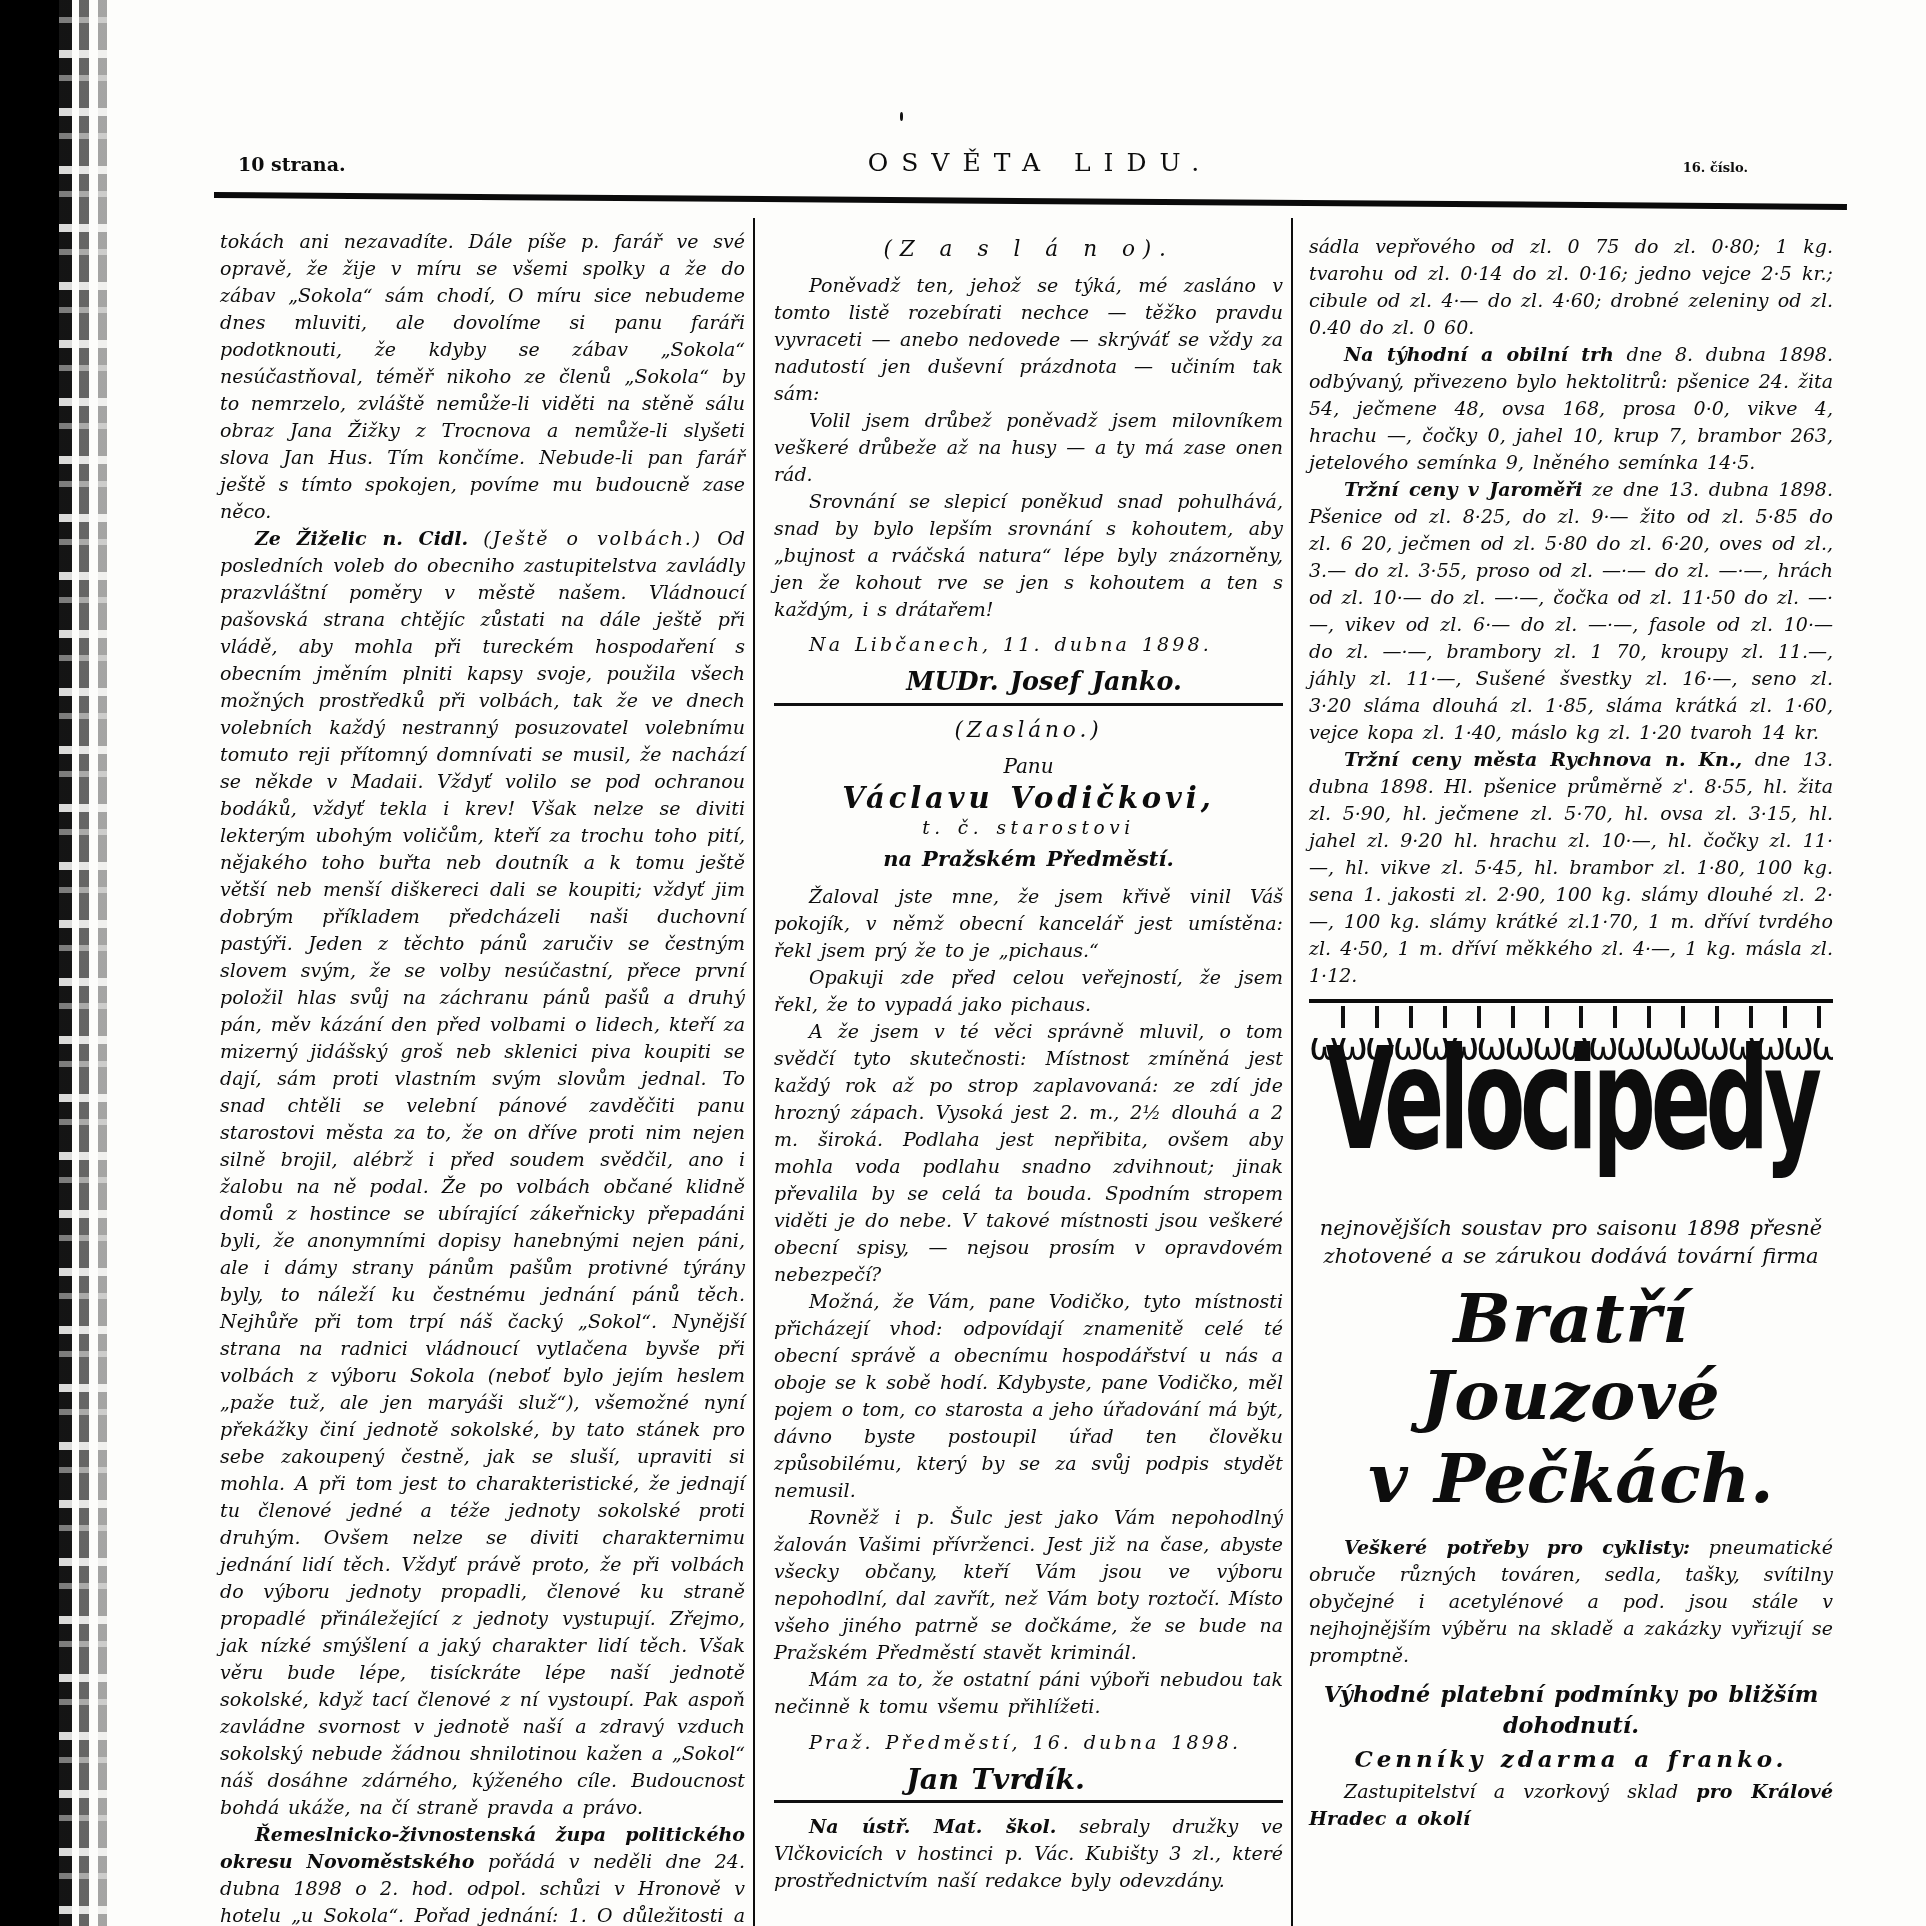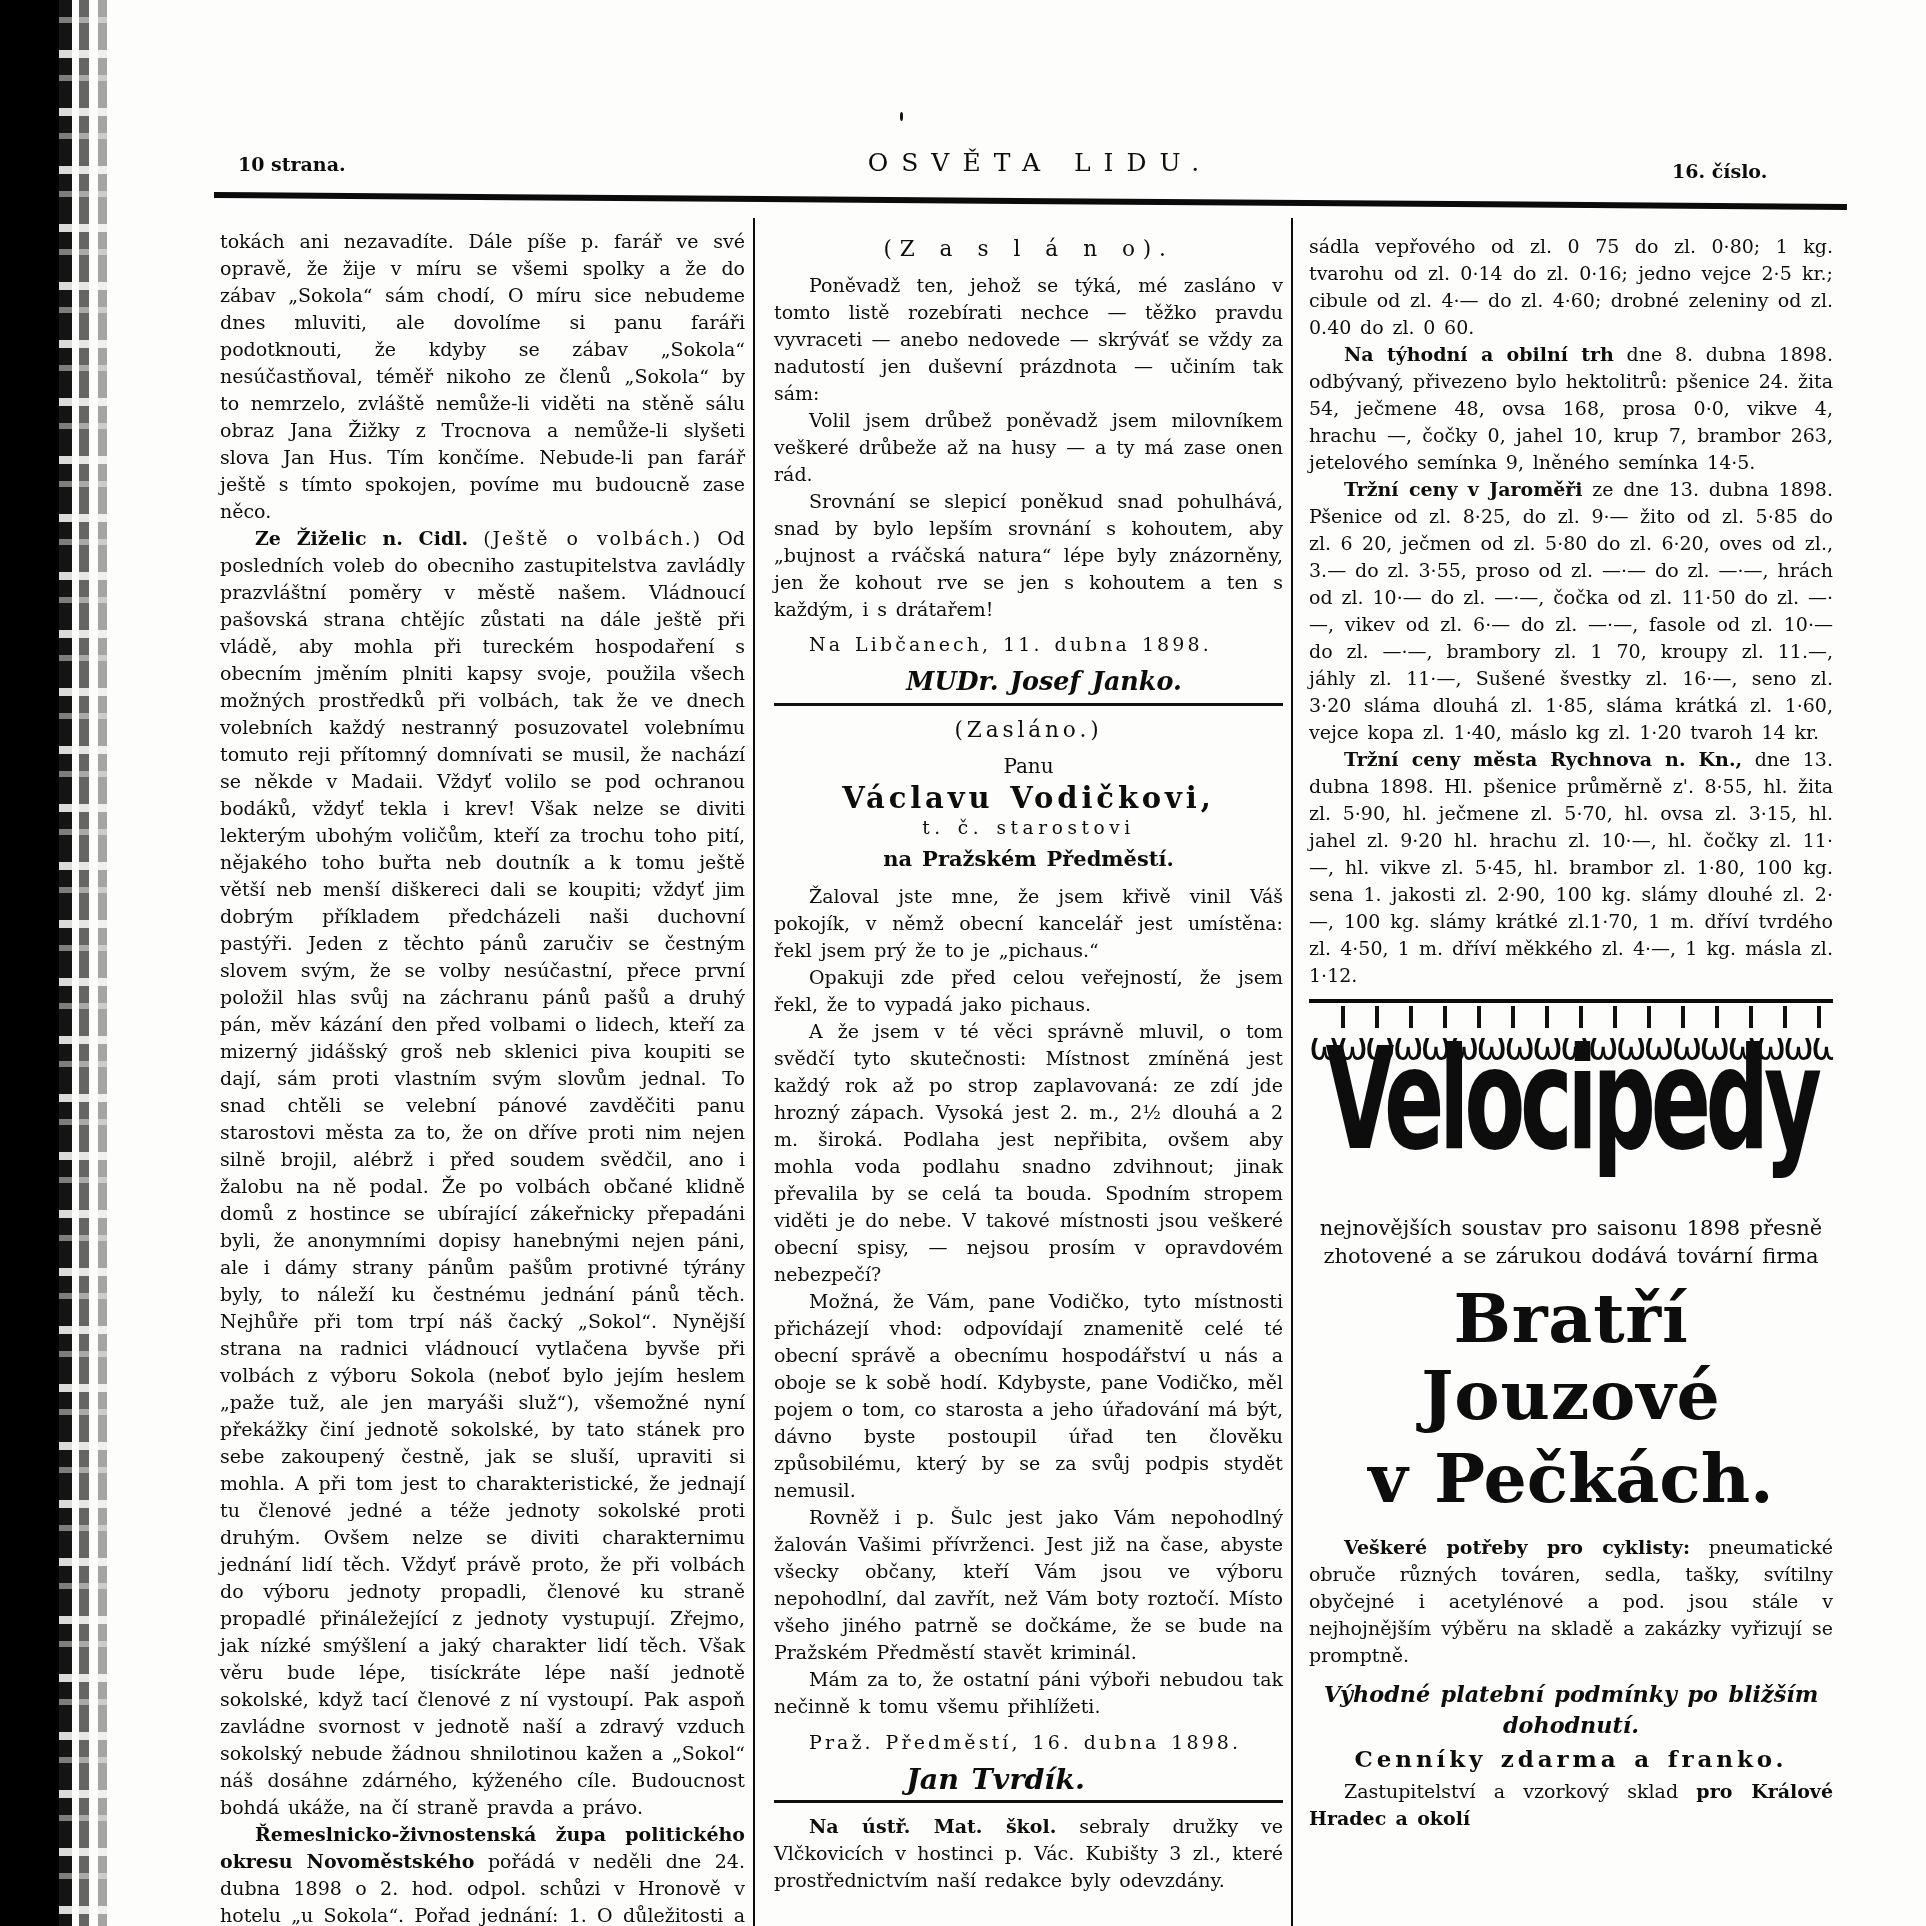--- a/index.html
+++ b/index.html
@@ -9,32 +9,32 @@
   .film-left{position:absolute;left:0;top:0;width:59px;height:2909px;background:#000;}
   .streak{position:absolute;top:0;height:2909px;background:repeating-linear-gradient(180deg,#000 0 17px,rgba(0,0,0,.55) 17px 23px,#000 23px 50px,rgba(0,0,0,.15) 50px 58px);}
   .streak.s1{left:59px;width:13px;opacity:.92;}
   .streak.s2{left:79px;width:10px;opacity:.6;}
   .streak.s3{left:98px;width:8.5px;opacity:.35;}
   .speck{position:absolute;background:#111;border-radius:50%;}
 
   
   .hdr-left{position:absolute;left:238px;top:153px;font-size:19px;font-weight:bold;}
   .hdr-masthead{position:absolute;left:809px;top:148px;width:462px;text-align:center;font-size:25px;letter-spacing:13px;}
-  .hdr-right{position:absolute;left:1672px;top:160px;width:162px;font-size:19px;font-weight:bold;}
+  .hdr-right{position:absolute;left:1586px;top:160px;width:162px;text-align:right;font-size:13px;font-weight:bold;}
   .hdr-rule{position:absolute;left:214px;top:192px;width:1633px;height:5.8px;background:#0b0b0b;transform:rotate(0.42deg);transform-origin:left center;}
 
   
   .col{position:absolute;font-size:19px;line-height:27px;text-align:justify;word-spacing:2.7px;}
   .col1{left:220px;top:228px;width:525px;}
   .col2{left:774px;top:231px;width:509px;}
   .col3{left:1309px;top:233px;width:524px;}
   .vrule{position:absolute;top:218px;width:1.5px;height:2465px;background:#0d0d0d;}
   .vr1{left:753px;} .vr2{left:1291px;}
 
-  p{margin:0;}
+  p{margin:0;font-style:italic;}
   .para{text-indent:35px;}
   .noindent{text-indent:0;}
   b.lead{font-weight:bold;}
   .spacednote{letter-spacing:1.9px;}
   .center{text-align:center;text-indent:0;}
   .heading-zaslano{font-size:21.6px;letter-spacing:7.7px;text-align:center;margin:3.9px 0 10px;}
   .dateline{letter-spacing:3.1px;text-indent:35px;margin-top:8.5px;}
   .sig{font-weight:bold;font-style:italic;font-size:25.4px;text-align:left;padding-left:26%;margin:10px 0 7px;}
   .hr{height:2.7px;background:#101010;margin:7.7px 0 10px;}
   .hr-thick{height:4.2px;background:#0b0b0b;margin:10px 0 0;}

